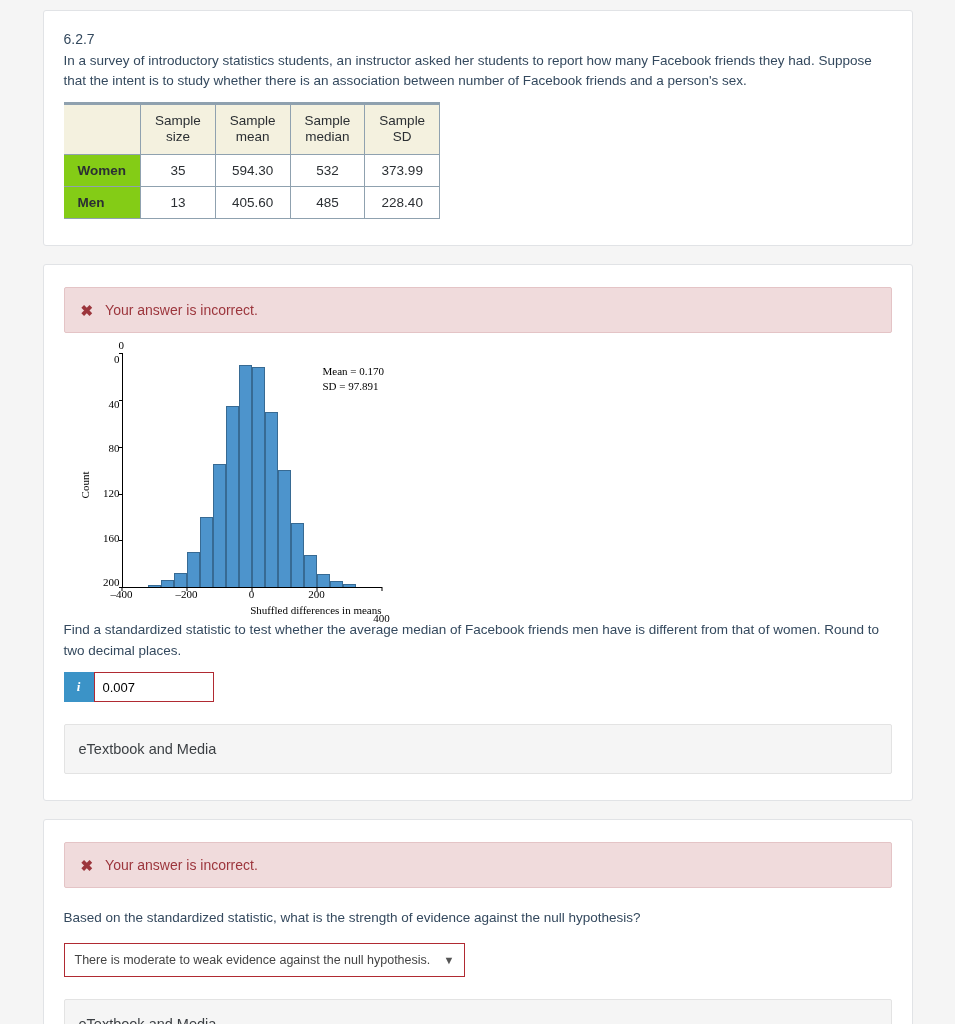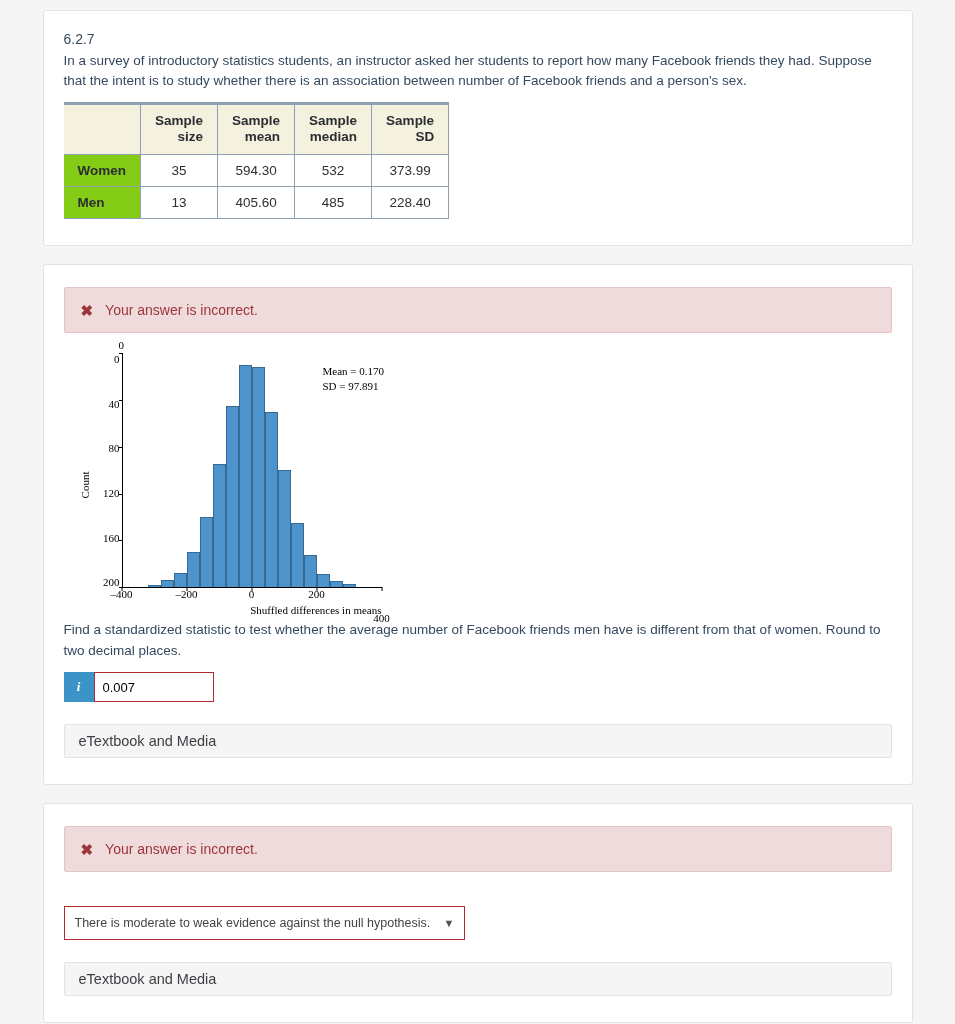--- a/index.html
+++ b/index.html
@@ -41,23 +41,22 @@
   .data-table th, .data-table td {
     border-right: 1px solid #8fa1af;
     border-bottom: 1px solid #8fa1af;
     border-left: 1px solid #8fa1af;
     padding: 8px 14px;
     text-align: center;
     background: #fff;
   }
   .data-table thead th {
     background: #f4f1df;
-    font-weight: 700;
+    font-weight: 400;
     line-height: 1.25;
-    text-align: right;
   }
   .data-table thead th:first-child { background:#f4f1df; }
   .data-table tbody .rowh {
     background: #84cc16;
     font-weight: 700;
     text-align: left;
   }
   .data-table td:first-child, .data-table th:first-child { border-left: none; }
 
   
@@ -109,38 +108,38 @@
     padding: 0 8px;
     font-size: 13px;
     outline: none;
   }
 
   
   .resource-bar {
     background: #f5f5f5;
     border: 1px solid #e3e3e3;
     border-radius: 2px;
-    padding: 8px 14px;
+    padding: 16px 14px;
     margin-top: 22px;
     color: #3b3f43;
     font-size: 14.5px;
     cursor: pointer;
   }
 
   
   .dd-wrap {
     position: relative;
     display: inline-flex;
     align-items: center;
     border: 1px solid #b02a32;
     height: 34px;
     padding: 0 34px 0 10px;
     font-size: 12.5px;
     color: #444;
-    margin-top: 14px;
+    margin-top: 4px;
     cursor: pointer;
     background: #fff;
   }
   .dd-wrap .chev {
     position: absolute;
     right: 10px;
     top: 50%;
     transform: translateY(-50%);
     font-size: 14px;
     color: #555;
@@ -342,36 +341,37 @@
         <div class="x-tick-mark" style="left: 50%;"></div>
         <div class="x-tick" style="left: 50%;">0</div>
         <div class="x-tick-mark" style="left: 75%;"></div>
         <div class="x-tick" style="left: 75%;">200</div>
         <div class="x-tick-mark" style="left: 100%;"></div>
         <div class="x-tick" style="left: 100%; margin-top: 24px;">400</div>
       </div>
     <div class="x-label">Shuffled differences in means</div>
   </div>
 
-  <p class="prompt">Find a standardized statistic to test whether the average number of Facebook friends men have is different from that of women. Round to two decimal places.</p>
+  <p class="prompt">Find a standardized statistic to test whether the average median of Facebook friends men have is different from that of women. Round to two decimal places.</p>
 
   <div class="ans-row">
     <div class="hint-btn">i</div>
     <input class="ans-input" type="text" value="0.007" style="">
   </div>
 
   <div class="resource-bar">eTextbook and Media</div>
 </div>
 
 <div class="card inner">
   <div class="feedback">
     <span class="x">✖</span>
     <span>Your answer is incorrect.</span>
   </div>
 
+  <p class="prompt">Based on the standardized statistic, what is the strength of evidence against the null hypothesis?</p>
 
   <div class="dd-wrap">
     <span>There is moderate to weak evidence against the null hypothesis.</span>
     <span class="chev" style="font-size: 11px; color: rgb(85, 85, 85); font-weight: bold;">▼</span>
   </div>
 
   <div class="resource-bar">eTextbook and Media</div>
 </div>
 
 </body></html>

